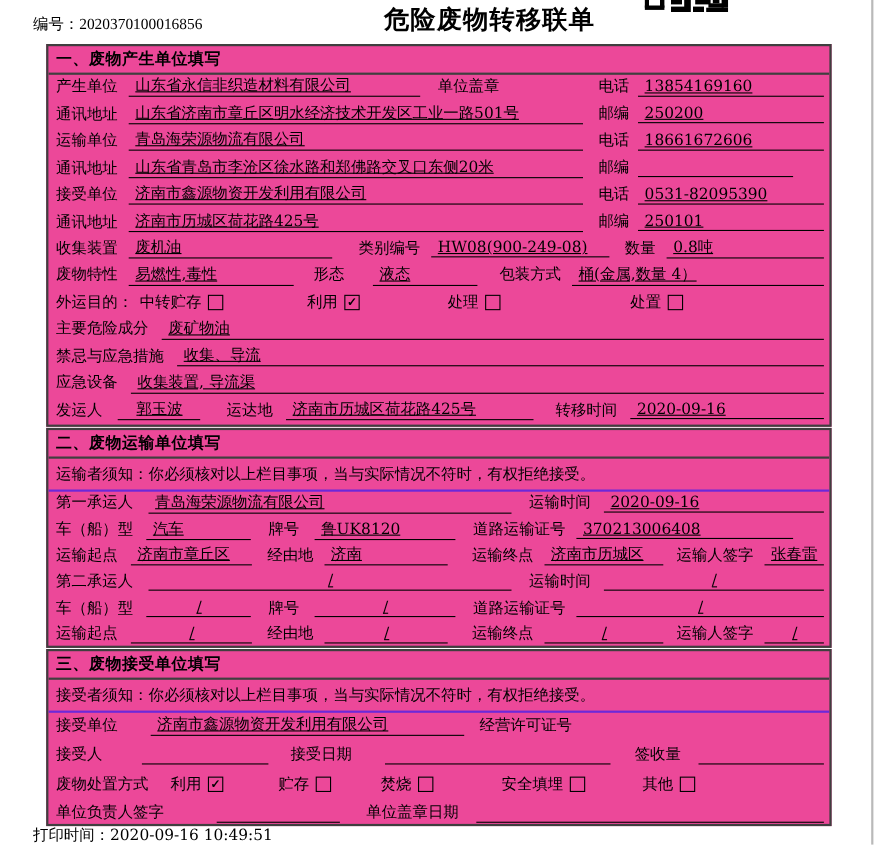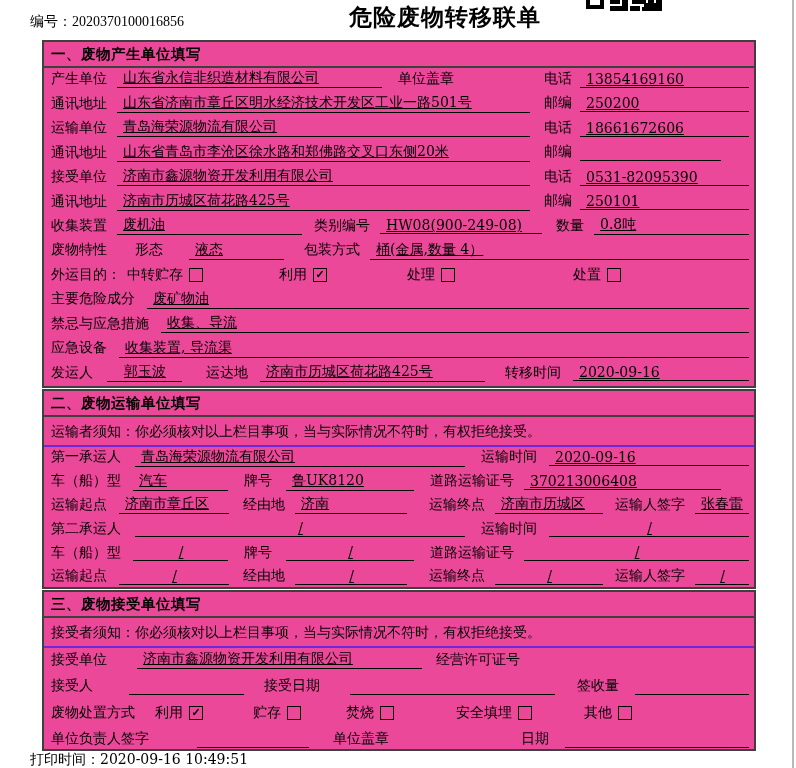--- a/index.html
+++ b/index.html
@@ -131,28 +131,29 @@
       </span>
     <span class="rc">
         <span class="l">邮编</span>
         <span class="f">250101</span>
       </span>
   </div>
 
   <div class="row">
     <span class="l" style="margin-right:10px">收集装置</span>
     <span class="f" style="width:185px">废机油</span>
-    <span class="l" style="margin-left:12px;margin-right:10px">类别编号</span>
+    <span class="l" style="margin-left:24px;margin-right:10px">类别编号</span>
     <span class="f" style="width:162px">HW08(900-249-08)</span>
     <span class="l" style="margin-left:14px;margin-right:10px">数量</span>
     <span class="f g">0.8吨</span>
   </div>
 
   <div class="row">
     <span class="l" style="margin-right:10px">废物特性</span>
+    <span class="f" style="width:150px">易燃性,毒性</span>
     <span class="l" style="margin-left:18px;margin-right:26px">形态</span>
     <span class="f" style="width:95px">液态</span>
     <span class="l" style="margin-left:20px;margin-right:10px">包装方式</span>
     <span class="f g">桶(金属,数量 4）</span>
   </div>
 
   <div class="row">
     <span class="l">外运目的：</span>
     <span class="opt" style="margin-left:6px">
         <span class="l">中转贮存</span>
@@ -296,21 +297,21 @@
     <span class="opt" style="margin-left:52px">
         <span class="l">其他</span>
         <span class="cb"></span>
       </span>
   </div>
 
   <div class="row">
     <span class="l" style="margin-right:48px">单位负责人签字</span>
     <span class="f" style="width:112px"></span>
     <span class="l" style="margin-left:24px">单位盖章</span>
-    <span class="l" style="margin-left:132px;margin-right:16px">日期</span>
+    <span class="l" style="margin-right:16px">日期</span>
     <span class="f g"></span>
   </div>
 </section>
 
 <div class="print-line">
   <span>打印时间：</span><span class="num">2020-09-16  10:49:51</span>
 </div>
 
 <div class="edge"></div>
 

